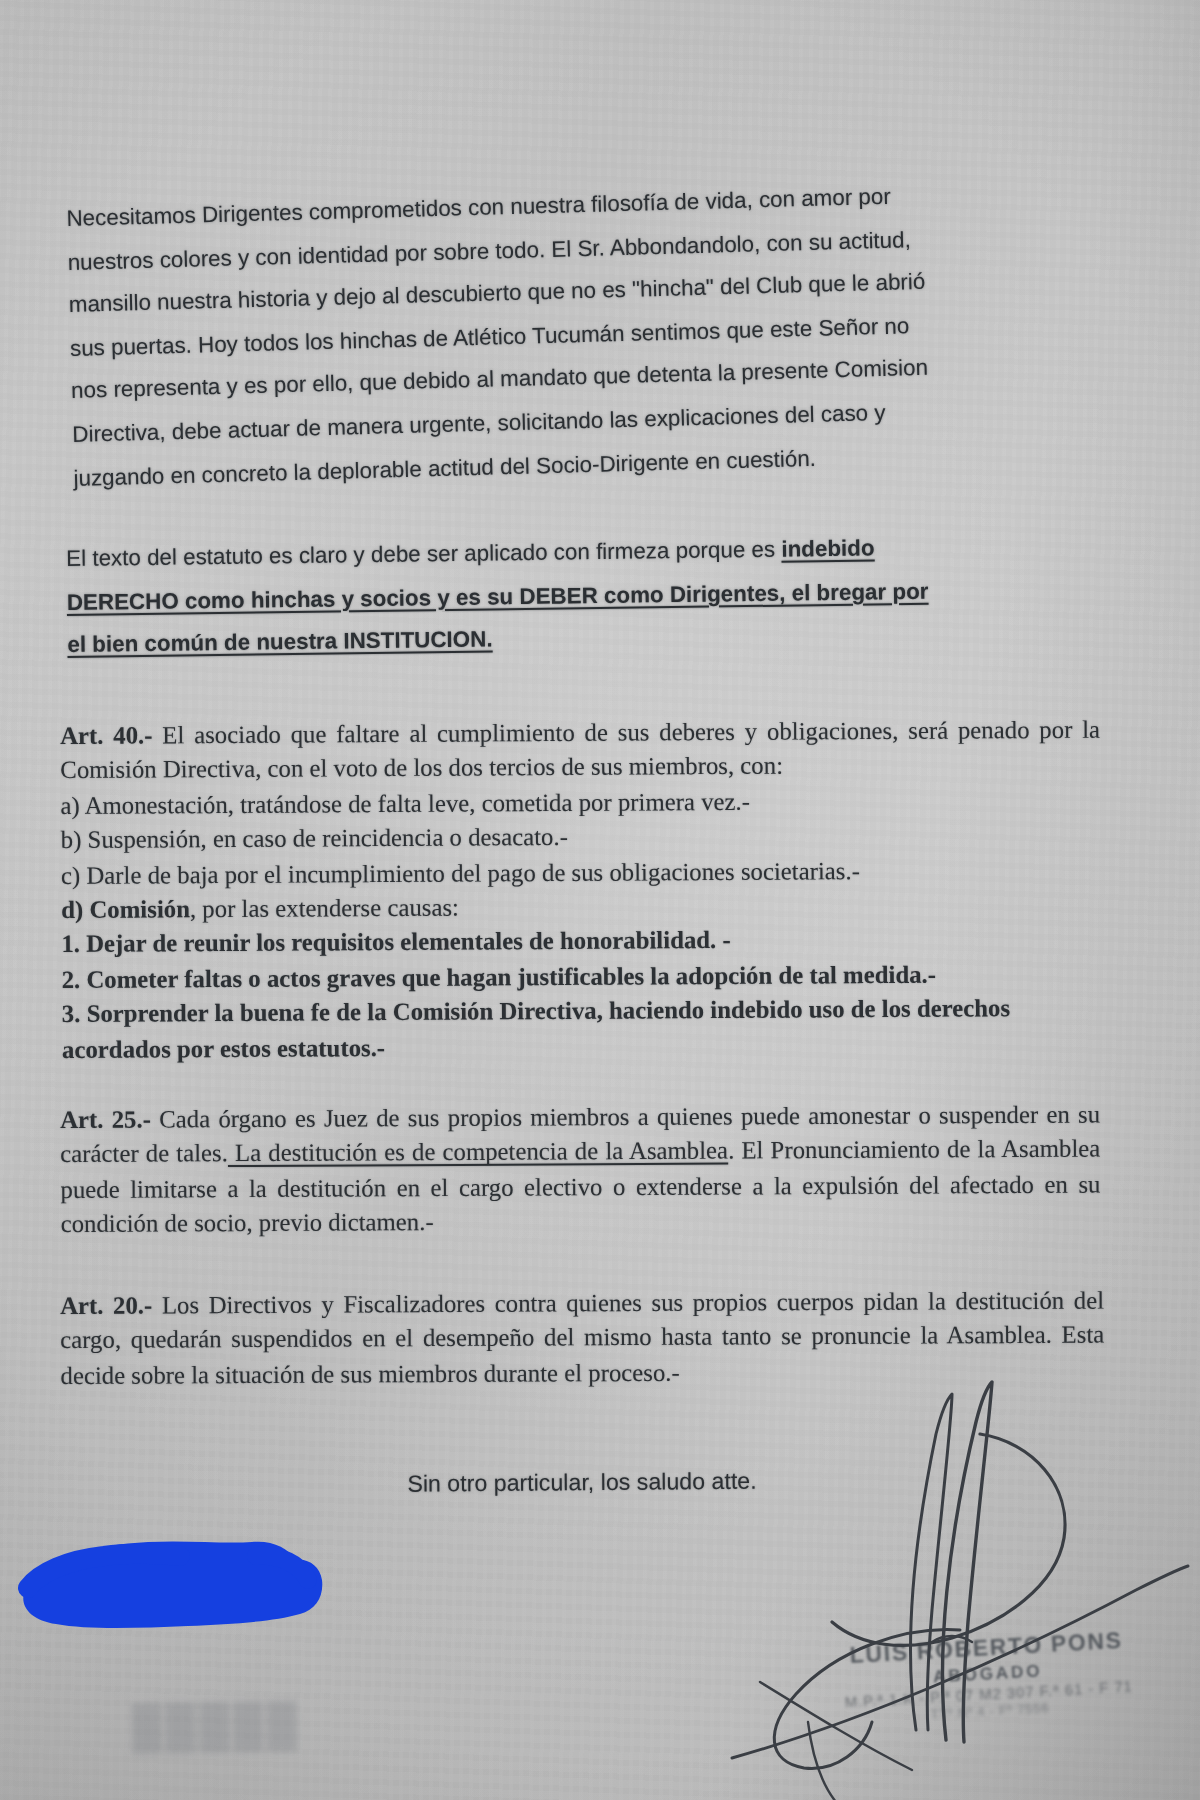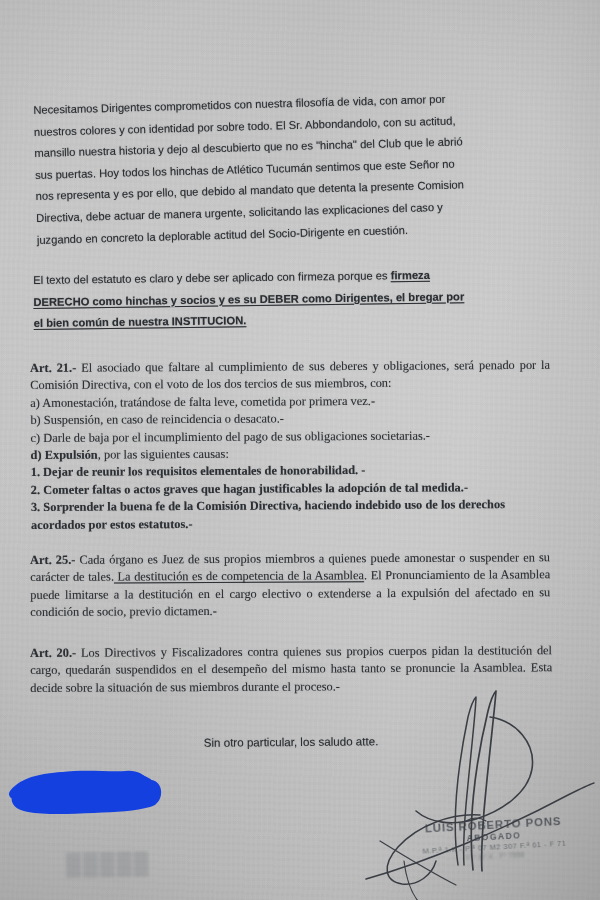--- a/index.html
+++ b/index.html
@@ -207,31 +207,31 @@
     <span class="l">Necesitamos Dirigentes comprometidos con nuestra filosofía de vida, con amor por</span>
     <span class="l">nuestros colores y con identidad por sobre todo. El Sr. Abbondandolo, con su actitud,</span>
     <span class="l">mansillo nuestra historia y dejo al descubierto que no es "hincha" del Club que le abrió</span>
     <span class="l">sus puertas. Hoy todos los hinchas de Atlético Tucumán  sentimos que este Señor no</span>
     <span class="l">nos representa y es por ello, que debido al mandato que detenta la presente Comision</span>
     <span class="l">Directiva, debe actuar de manera urgente, solicitando las explicaciones del caso y</span>
     <span class="l">juzgando en concreto la deplorable actitud del Socio-Dirigente en cuestión.</span>
   </div>
 
   <div class="layer sans-block" id="para2">
-    <span class="l"><span class="lead">El texto del estatuto es claro y debe ser aplicado con firmeza porque es </span><span class="u">firmeza</span></span>
+    <span class="l"><span class="lead">El texto del estatuto es claro y debe ser aplicado con firmeza porque es </span><span class="u">indebido</span></span>
     <span class="l u">DERECHO como hinchas y socios y es su DEBER como Dirigentes, el bregar por</span>
     <span class="l u">el bien común de nuestra INSTITUCION.</span>
   </div>
 
   <div class="layer serif-block" id="art21">
-    <p><b>Art. 21.-</b><span> El asociado que faltare al cumplimiento de sus deberes y obligaciones, será penado por la Comisión Directiva, con el voto de los dos tercios de sus miembros, con:</span></p>
+    <p><b>Art. 40.-</b><span> El asociado que faltare al cumplimiento de sus deberes y obligaciones, será penado por la Comisión Directiva, con el voto de los dos tercios de sus miembros, con:</span></p>
     <p>a) Amonestación, tratándose de falta leve, cometida por primera vez.-</p>
     <p>b) Suspensión, en caso de reincidencia o desacato.-</p>
     <p>c) Darle de baja por el incumplimiento del pago de sus obligaciones societarias.-</p>
-    <p><b>d) Expulsión</b><span>, por las siguientes causas:</span></p>
+    <p><b>d) Comisión</b><span>, por las extenderse causas:</span></p>
     <p class="bolditem">1. Dejar de reunir los requisitos elementales de honorabilidad. -</p>
     <p class="bolditem">2. Cometer faltas o actos graves que hagan justificables la adopción de tal medida.-</p>
     <p><b>3. Sorprender la buena fe de la Comisión Directiva,</b><b> haciendo indebido uso de los derechos</b></p>
     <p class="bolditem">acordados por estos estatutos.-</p>
   </div>
 
   <div class="layer serif-block" id="art25">
     <p><b>Art. 25.-</b><span> Cada órgano es Juez de sus propios miembros a quienes puede amonestar o suspender en su carácter de tales.</span><span class="u"> La destitución es de competencia de la Asamblea</span><span>. El Pronunciamiento de la Asamblea puede limitarse a la destitución en el cargo electivo o extenderse a la expulsión del afectado en su condición de socio, previo dictamen.-</span></p>
   </div>
 

